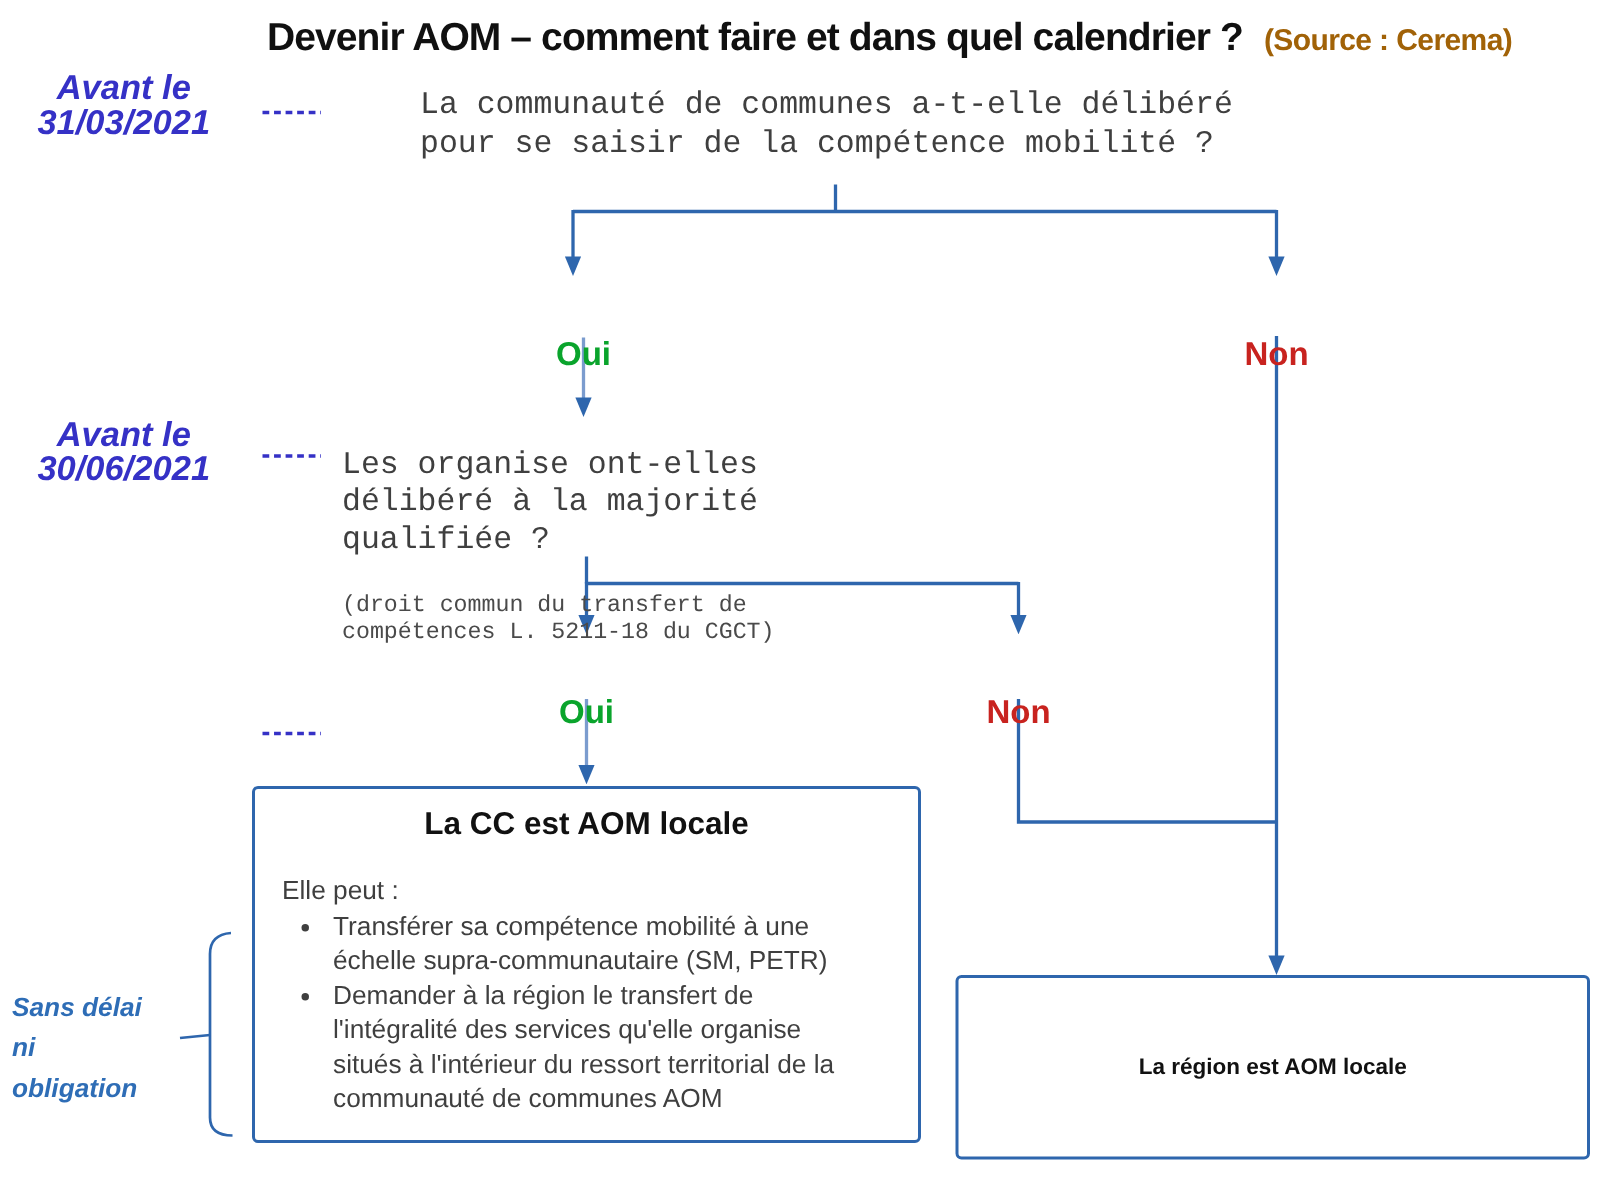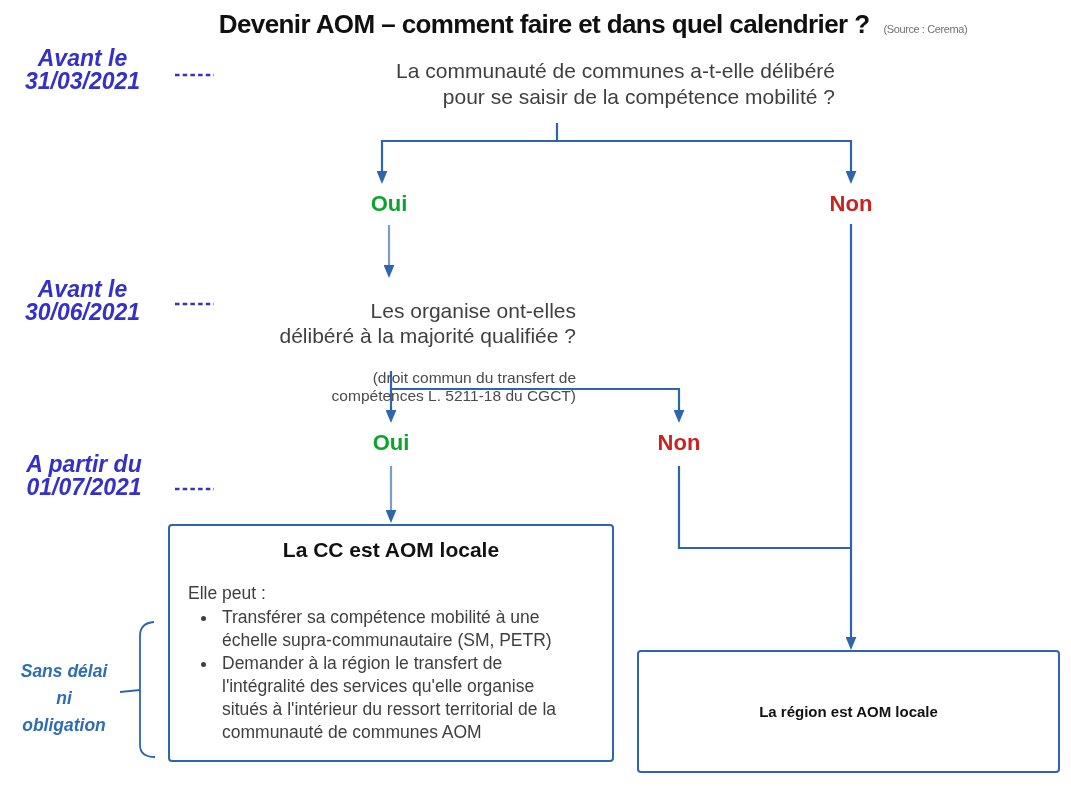--- a/index.html
+++ b/index.html
@@ -16,36 +16,36 @@
   .connectors{position:absolute;left:0;top:0;width:1071px;height:786px;}
   .line{stroke:var(--accent-blue);stroke-width:2.2;fill:none;stroke-linecap:butt;}
   .line.light{stroke:#7b9cce;}
   .dotted{stroke:var(--timeline-blue);stroke-width:2.3;stroke-dasharray:4.5 3.2;fill:none;}
   .brace{stroke:var(--accent-blue);stroke-width:1.8;fill:none;}
   .arrowhead{fill:var(--accent-blue);}
 
   .title-bar{position:absolute;left:0;top:9px;width:100%;padding-left:115px;
     display:flex;justify-content:center;align-items:baseline;gap:14px;}
   .title{font-size:26px;font-weight:700;color:#101010;letter-spacing:-0.6px;white-space:nowrap;}
-  .source{font-size:11px;font-weight:400;color:#737373;letter-spacing:-0.4px;white-space:nowrap;}
+  .source{font-size:20px;font-weight:700;color:#a16207;letter-spacing:-0.4px;white-space:nowrap;}
 
   .tl{position:absolute;color:var(--timeline-blue);font-style:italic;font-weight:600;
     font-size:23px;line-height:23px;text-align:center;white-space:pre-line;}
   .tl.t1{left:20px;top:47px;width:125px;}
   .tl.t2{left:20px;top:278px;width:125px;}
   .tl.t3{left:15px;top:453px;width:138px;}
-  .tl.t4{left:8px;top:658px;width:112px;text-align:center;font-size:17.5px;line-height:27px;color:#2e6db6;}
+  .tl.t4{left:8px;top:658px;width:112px;text-align:left;font-size:17.5px;line-height:27px;color:#2e6db6;}
 
-  .question{position:absolute;color:var(--text-dark);text-align:right;white-space:pre-line;}
+  .question{position:absolute;color:var(--text-dark);text-align:left;white-space:pre-line;font-family:Liberation Mono, monospace;}
   .q1{left:280px;top:58px;width:555px;font-size:21px;line-height:26px;}
   .q2{left:228px;top:280px;width:348px;}
   .q2 .q-main{font-size:21px;line-height:25px;white-space:pre-line;}
   .q2 .q-note{font-size:15.5px;line-height:18px;white-space:pre-line;margin-top:3px;color:#4a4a4a;}
 
-  .branch-label{position:absolute;width:70px;text-align:center;font-size:22px;font-weight:700;}
+  .branch-label{position:absolute;width:70px;text-align:center;font-size:22px;font-weight:700;margin-top:32px;}
   .branch-label.yes{color:var(--yes-green);}
   .branch-label.no{color:var(--no-red);}
   .oui1{left:354px;top:191px;}
   .non1{left:816px;top:191px;}
   .oui2{left:356px;top:430px;}
   .non2{left:644px;top:430px;}
 
   .outcome-box{position:absolute;background:#ffffff;border:2px solid var(--accent-blue);border-radius:4px;}
   .cc-box{left:168px;top:524px;width:446px;height:238px;padding:12px 18px 10px 18px;}
   .cc-title{font-size:21px;font-weight:700;color:#111111;text-align:center;}
@@ -93,22 +93,20 @@
 
   <div class="title-bar">
     <h1 class="title">Devenir AOM – comment faire et dans quel calendrier ?</h1>
     <span class="source">(Source : Cerema)</span>
   </div>
 
   <div class="tl t1">Avant le
 31/03/2021</div>
   <div class="tl t2">Avant le
 30/06/2021</div>
-  <div class="tl t3">A partir du
-01/07/2021</div>
   <div class="tl t4">Sans délai
 ni
 obligation</div>
 
   <div class="question q1">La communauté de communes a-t-elle délibéré
 pour se saisir de la compétence mobilité ?</div>
 
   <div class="question q2">
     <div class="q-main">Les organise ont-elles
 délibéré à la majorité qualifiée ?</div>

